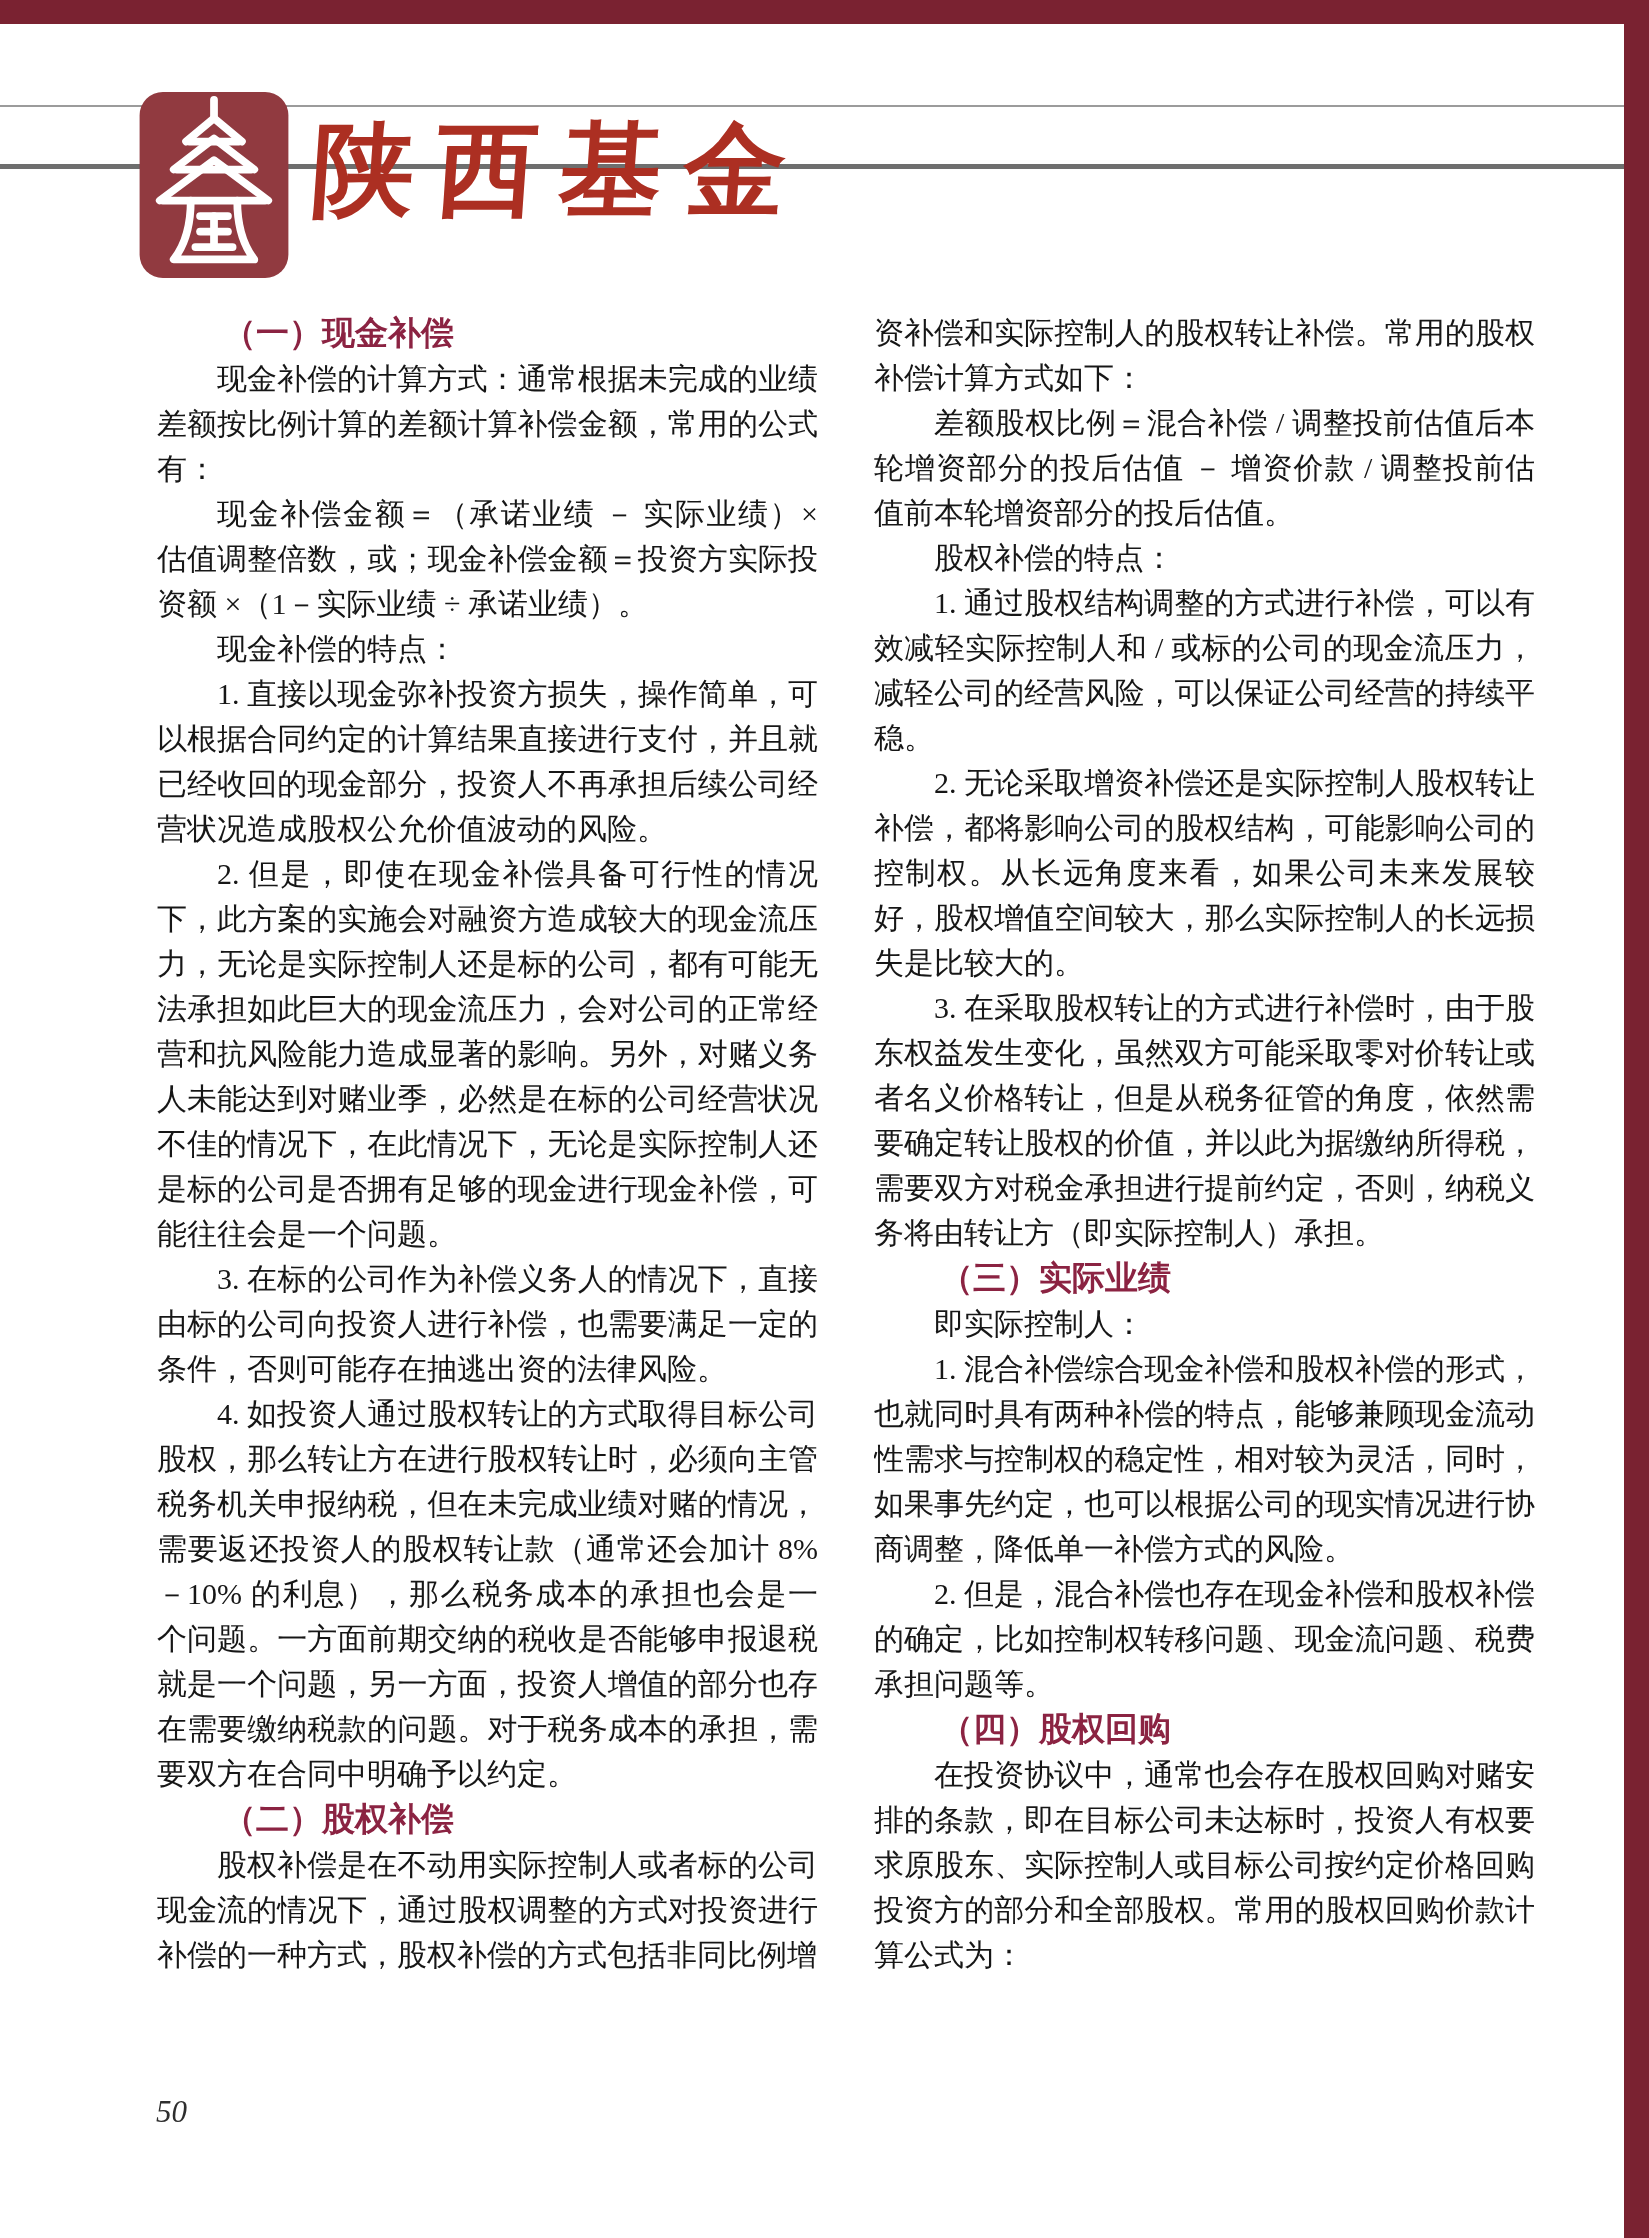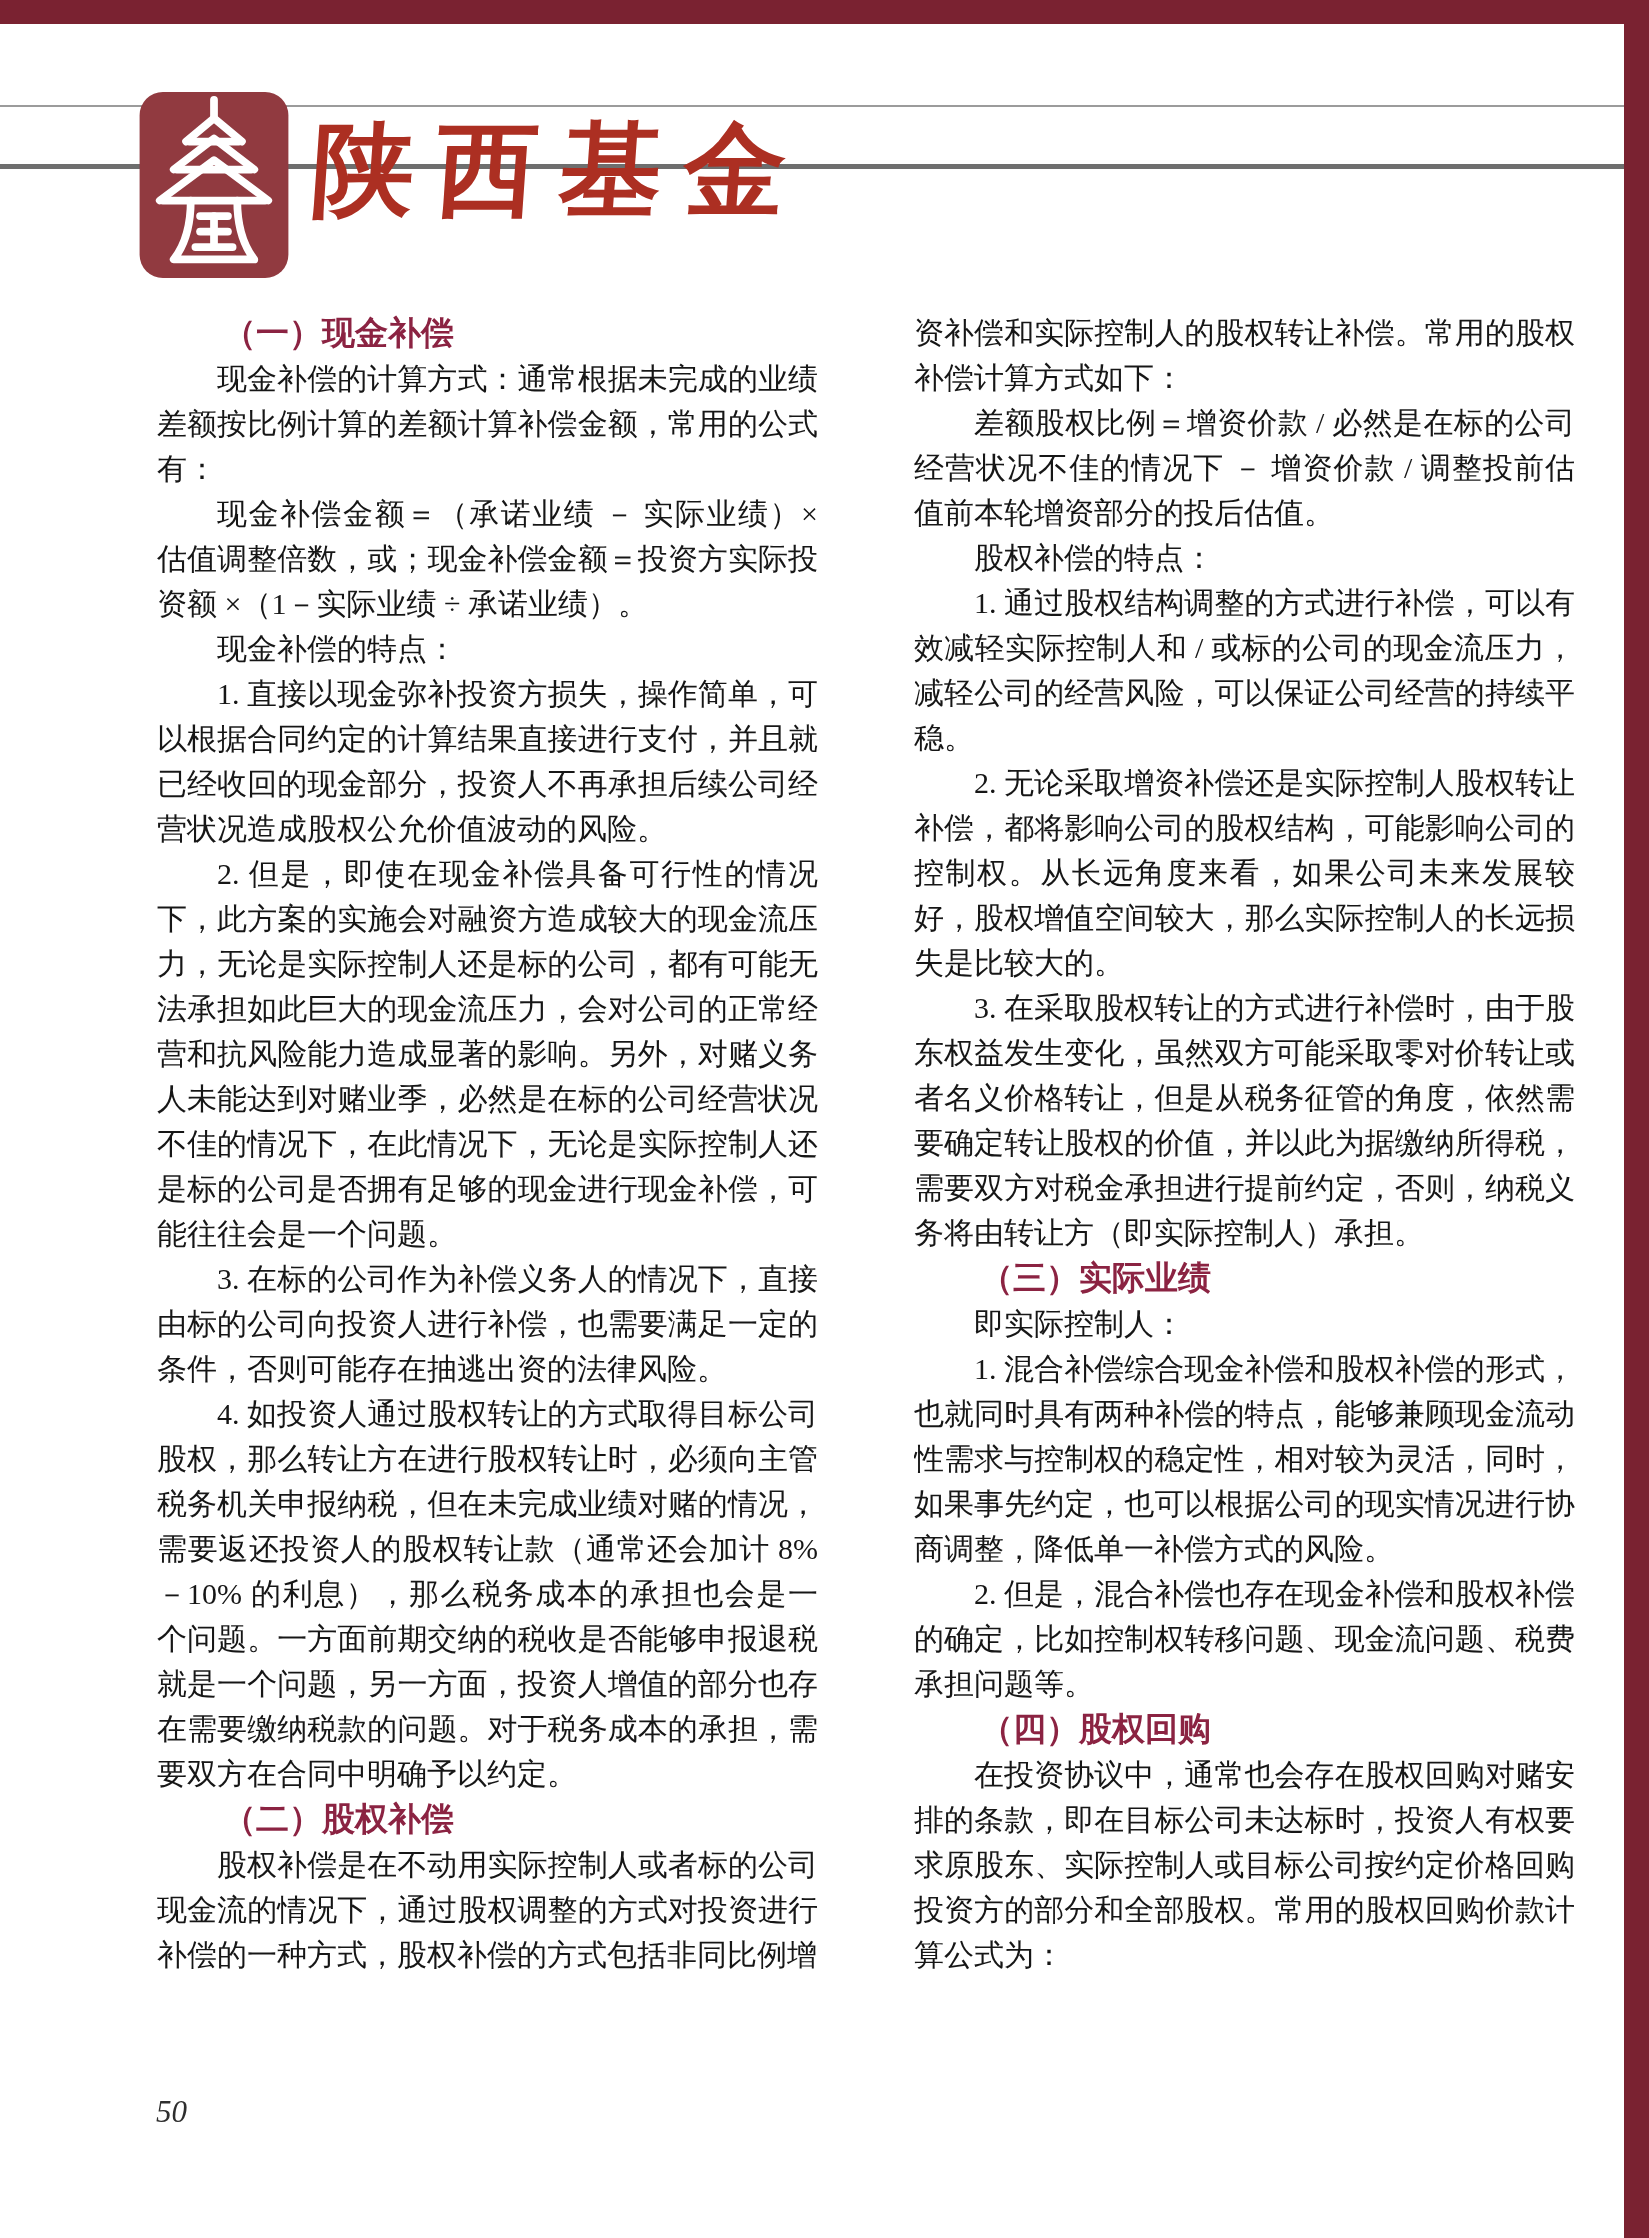--- a/index.html
+++ b/index.html
@@ -36,21 +36,21 @@
     transform:skewX(-4deg);
   }
   
   .col{
     position:absolute;top:310px;width:661px;height:1803px;
     overflow:hidden;
     font-size:30px;line-height:45px;color:var(--ink);
     text-align:justify;
   }
   .col-left{left:157px;}
-  .col-right{left:874px;margin-left:40px;}
+  .col-right{left:874px;}
   .col p{margin:0;padding:0;text-indent:2em;}
   .col p.noindent{text-indent:0;}
   .col p.heading{
     color:var(--accent);font-weight:bold;
     font-size:33px;line-height:46px;
     font-family:Liberation Sans, sans-serif;
   }
   
   .pageno{
     position:absolute;left:156px;top:2094px;z-index:2;
@@ -98,21 +98,21 @@
         <p class="para">现金补偿的特点：</p>
         <p class="para">1. 直接以现金弥补投资方损失，操作简单，可以根据合同约定的计算结果直接进行支付，并且就已经收回的现金部分，投资人不再承担后续公司经营状况造成股权公允价值波动的风险。</p>
         <p class="para">2. 但是，即使在现金补偿具备可行性的情况下，此方案的实施会对融资方造成较大的现金流压力，无论是实际控制人还是标的公司，都有可能无法承担如此巨大的现金流压力，会对公司的正常经营和抗风险能力造成显著的影响。另外，对赌义务人未能达到对赌业季，必然是在标的公司经营状况不佳的情况下，在此情况下，无论是实际控制人还是标的公司是否拥有足够的现金进行现金补偿，可能往往会是一个问题。</p>
         <p class="para">3. 在标的公司作为补偿义务人的情况下，直接由标的公司向投资人进行补偿，也需要满足一定的条件，否则可能存在抽逃出资的法律风险。</p>
         <p class="para">4. 如投资人通过股权转让的方式取得目标公司股权，那么转让方在进行股权转让时，必须向主管税务机关申报纳税，但在未完成业绩对赌的情况，需要返还投资人的股权转让款（通常还会加计 8%－10% 的利息），那么税务成本的承担也会是一个问题。一方面前期交纳的税收是否能够申报退税就是一个问题，另一方面，投资人增值的部分也存在需要缴纳税款的问题。对于税务成本的承担，需要双方在合同中明确予以约定。</p>
         <p class="heading">（二）股权补偿</p>
         <p class="para">股权补偿是在不动用实际控制人或者标的公司现金流的情况下，通过股权调整的方式对投资进行补偿的一种方式，股权补偿的方式包括非同比例增</p>
       </section>
     <section class="col col-right">
         <p class="para noindent">资补偿和实际控制人的股权转让补偿。常用的股权补偿计算方式如下：</p>
-        <p class="para">差额股权比例＝增资价款 / 必然是在标的公司经营状况不佳的情况下 － 增资价款 / 调整投前估值前本轮增资部分的投后估值。</p>
+        <p class="para">差额股权比例＝混合补偿 / 调整投前估值后本轮增资部分的投后估值 － 增资价款 / 调整投前估值前本轮增资部分的投后估值。</p>
         <p class="para">股权补偿的特点：</p>
         <p class="para">1. 通过股权结构调整的方式进行补偿，可以有效减轻实际控制人和 / 或标的公司的现金流压力，减轻公司的经营风险，可以保证公司经营的持续平稳。</p>
         <p class="para">2. 无论采取增资补偿还是实际控制人股权转让补偿，都将影响公司的股权结构，可能影响公司的控制权。从长远角度来看，如果公司未来发展较好，股权增值空间较大，那么实际控制人的长远损失是比较大的。</p>
         <p class="para">3. 在采取股权转让的方式进行补偿时，由于股东权益发生变化，虽然双方可能采取零对价转让或者名义价格转让，但是从税务征管的角度，依然需要确定转让股权的价值，并以此为据缴纳所得税，需要双方对税金承担进行提前约定，否则，纳税义务将由转让方（即实际控制人）承担。</p>
         <p class="heading">（三）实际业绩</p>
         <p class="para">即实际控制人：</p>
         <p class="para">1. 混合补偿综合现金补偿和股权补偿的形式，也就同时具有两种补偿的特点，能够兼顾现金流动性需求与控制权的稳定性，相对较为灵活，同时，如果事先约定，也可以根据公司的现实情况进行协商调整，降低单一补偿方式的风险。</p>
         <p class="para">2. 但是，混合补偿也存在现金补偿和股权补偿的确定，比如控制权转移问题、现金流问题、税费承担问题等。</p>
         <p class="heading">（四）股权回购</p>
         <p class="para">在投资协议中，通常也会存在股权回购对赌安排的条款，即在目标公司未达标时，投资人有权要求原股东、实际控制人或目标公司按约定价格回购投资方的部分和全部股权。常用的股权回购价款计算公式为：</p>

